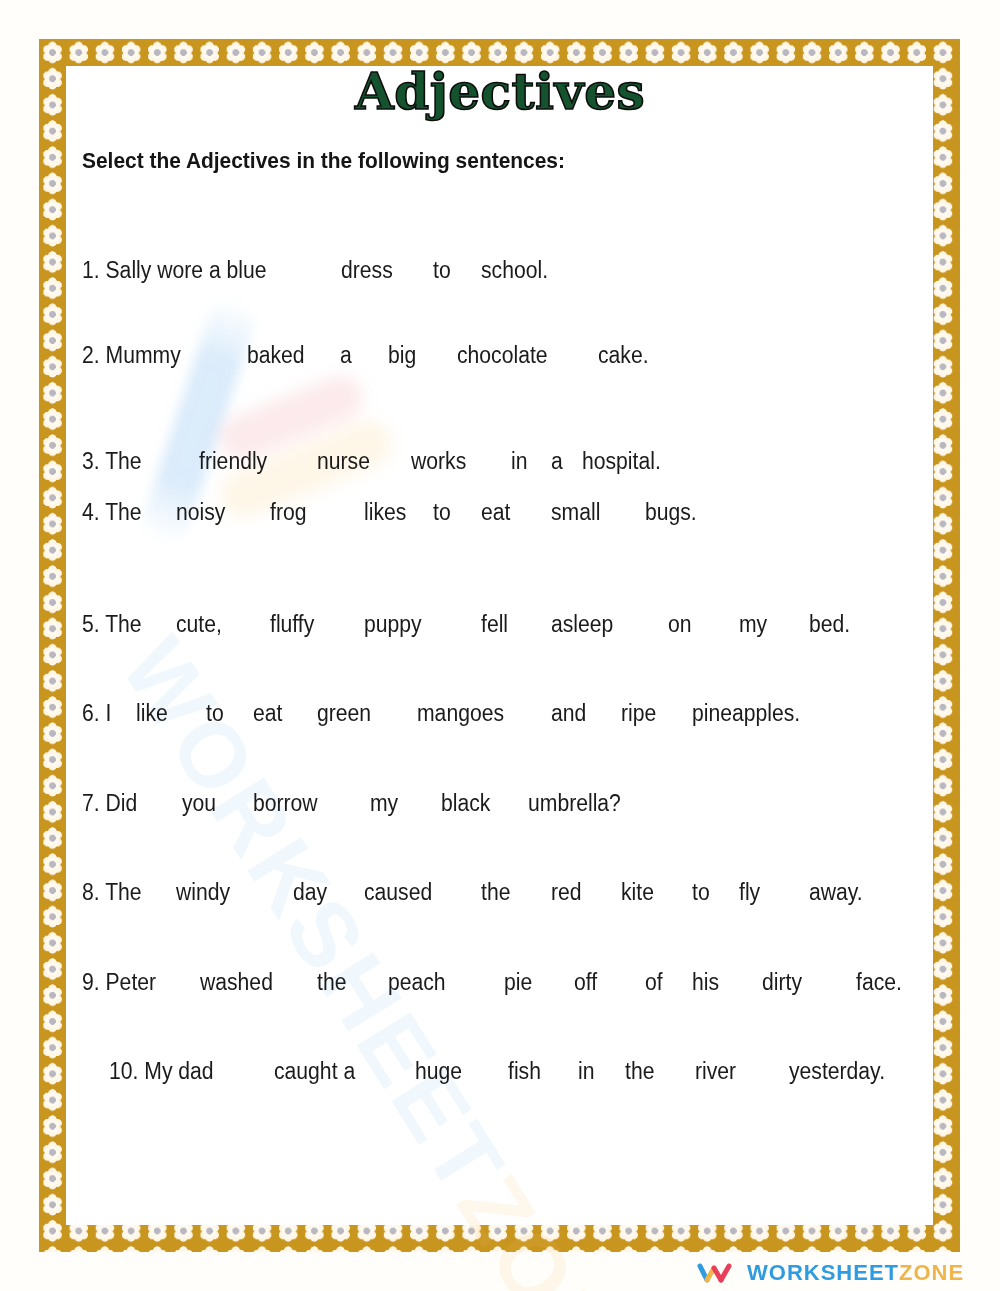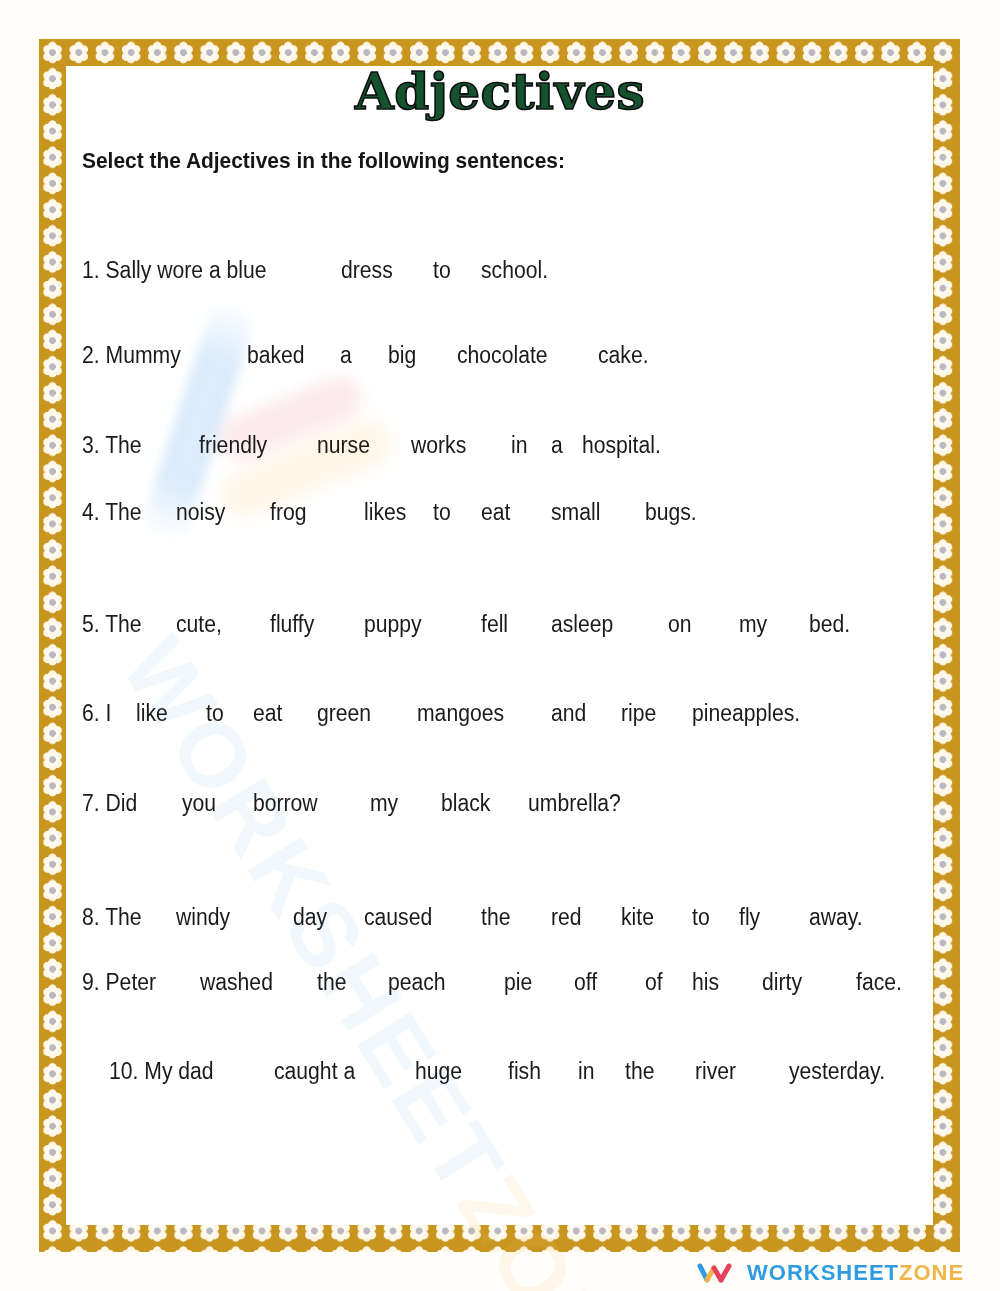--- a/index.html
+++ b/index.html
@@ -109,21 +109,21 @@
       <span class="word" style="left: 481px;">school.</span>
     </div>
     <div class="sentence" style="top: 342px;">
       <span class="word" style="left: 82px;">2. Mummy</span>
       <span class="word" style="left: 247px;">baked</span>
       <span class="word" style="left: 340px;">a</span>
       <span class="word" style="left: 388px;">big</span>
       <span class="word" style="left: 457px;">chocolate</span>
       <span class="word" style="left: 598px;">cake.</span>
     </div>
-    <div class="sentence" style="top: 432px;">
+    <div class="sentence" style="top: 448px;">
       <span class="word" style="left: 82px;">3. The</span>
       <span class="word" style="left: 199px;">friendly</span>
       <span class="word" style="left: 317px;">nurse</span>
       <span class="word" style="left: 411px;">works</span>
       <span class="word" style="left: 511px;">in</span>
       <span class="word" style="left: 551px;">a</span>
       <span class="word" style="left: 582px;">hospital.</span>
     </div>
     <div class="sentence" style="top: 499px;">
       <span class="word" style="left: 82px;">4. The</span>
@@ -158,21 +158,21 @@
       <span class="word" style="left: 692px;">pineapples.</span>
     </div>
     <div class="sentence" style="top: 790px; text-decoration: underline;">
       <span class="word" style="left: 82px;">7. Did</span>
       <span class="word" style="left: 182px;">you</span>
       <span class="word" style="left: 253px;">borrow</span>
       <span class="word" style="left: 370px;">my</span>
       <span class="word" style="left: 441px;">black</span>
       <span class="word" style="left: 528px;">umbrella?</span>
     </div>
-    <div class="sentence" style="top: 904px;">
+    <div class="sentence" style="top: 879px;">
       <span class="word" style="left: 82px;">8. The</span>
       <span class="word" style="left: 176px;">windy</span>
       <span class="word" style="left: 293px;">day</span>
       <span class="word" style="left: 364px;">caused</span>
       <span class="word" style="left: 481px;">the</span>
       <span class="word" style="left: 551px;">red</span>
       <span class="word" style="left: 621px;">kite</span>
       <span class="word" style="left: 692px;">to</span>
       <span class="word" style="left: 739px;">fly</span>
       <span class="word" style="left: 809px;">away.</span>

